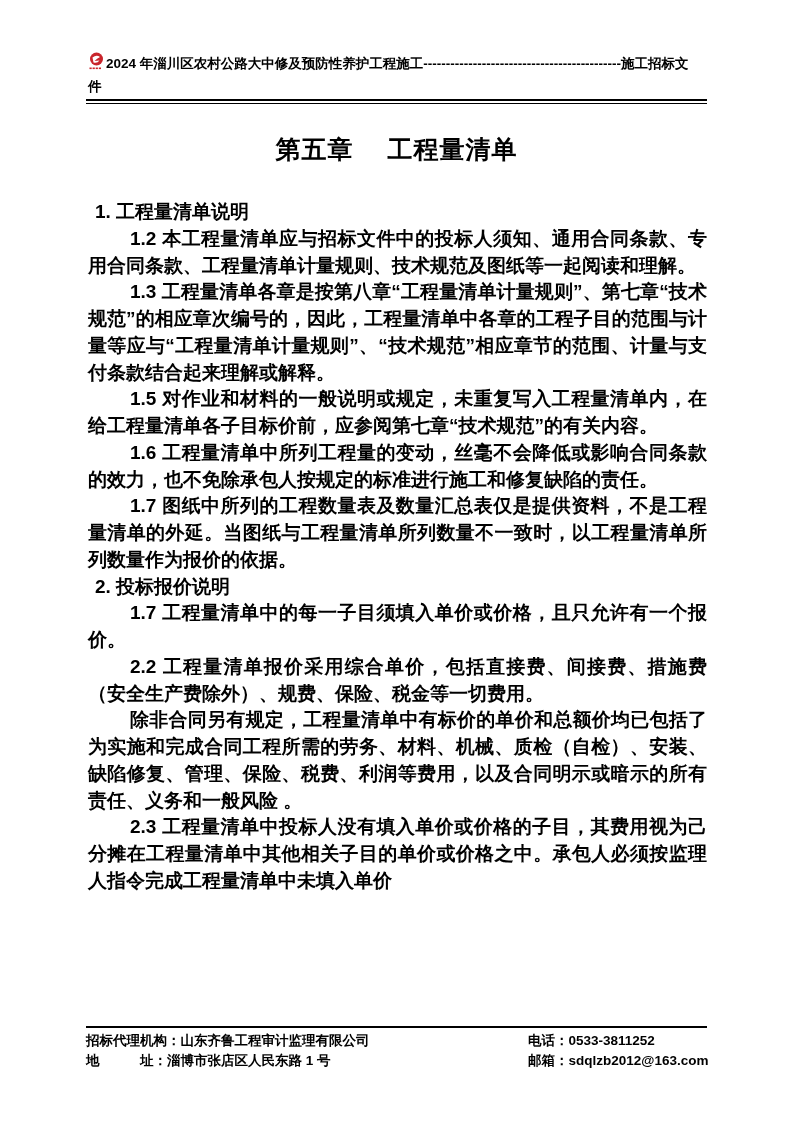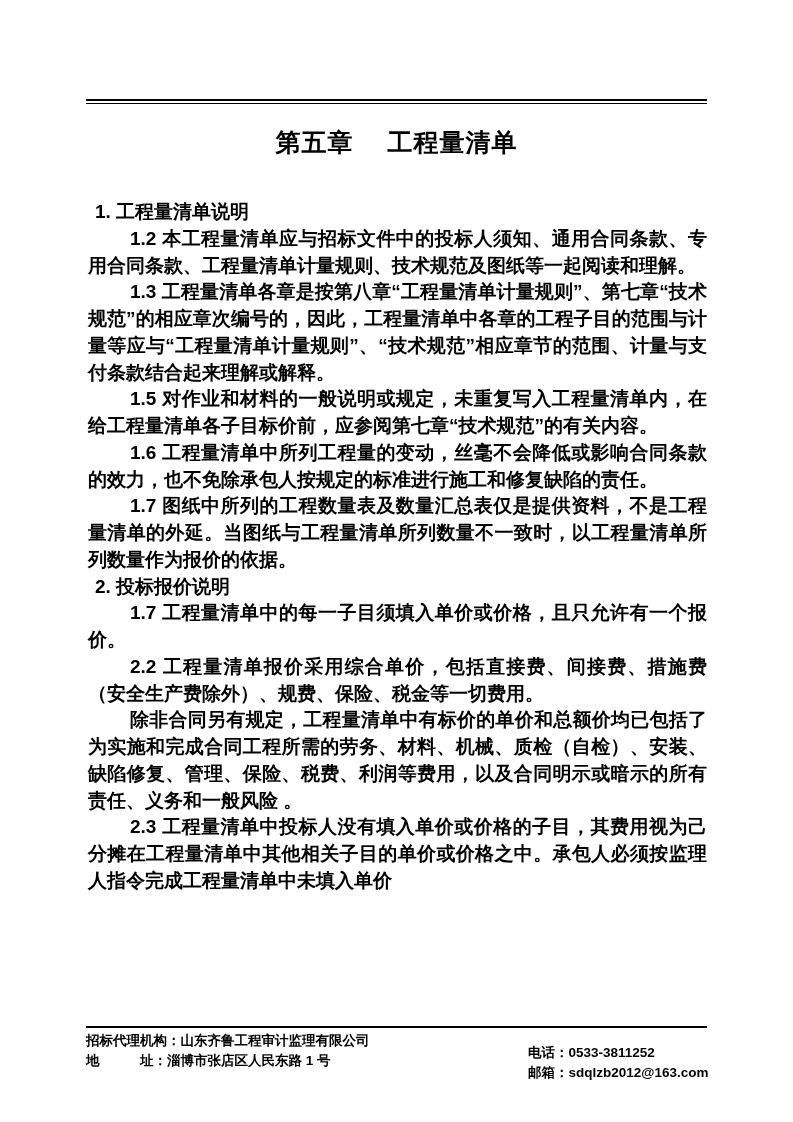--- a/index.html
+++ b/index.html
@@ -20,46 +20,59 @@
   }
   .header .logo{
     display:inline-block;vertical-align:-3px;margin-right:1px;
   }
   .header-rule{
     position:absolute;left:86px;top:99px;width:621px;height:2px;
     border-top:2px solid #000;border-bottom:1px solid #000;
   }
   
   .doc-title{
-    position:absolute;left:0;top:126px;width:100%;
+    position:absolute;left:0;top:133px;width:100%;
     text-align:center;font-size:25px;font-weight:bold;letter-spacing:1px;
   }
   
   .body{
     position:absolute;left:88px;top:199px;width:619px;
     font-size:19px;font-weight:bold;line-height:26.75px;
     text-align:justify;
   }
   .body .h{margin:0 0 0 7px;text-align:left;}
   .body .p{margin:0;text-indent:42px;}
   
   .footer{
     position:absolute;left:86px;top:1026px;width:621px;
     border-top:2.5px solid #000;
     padding-top:3px;
     font-size:13.5px;font-weight:bold;line-height:20px;
   }
   .footer .row{position:relative;white-space:nowrap;}
-  .footer .right{position:absolute;left:442px;top:12px;}
+  .footer .right{position:absolute;left:442px;top:0;}
 </style>
 </head>
 <body>
 
 <div class="page">
 
+  <div class="header">
+    <span class="logo">
+      <svg width="17" height="19" viewBox="0 0 17 19">
+        <circle cx="8.5" cy="7" r="6.5" fill="#c9252c"></circle>
+        <path d="M4.5 5.5 Q8.5 2.5 12 5 Q9 6.5 6.5 9 L11.5 8.5 Q9.5 11.5 5.5 10.5 Z" fill="#ffffff"></path>
+        <rect x="1.5" y="15.5" width="2.2" height="1.6" fill="#c9252c"></rect>
+        <rect x="4.6" y="15.5" width="2.2" height="1.6" fill="#c9252c"></rect>
+        <rect x="7.7" y="15.5" width="2.2" height="1.6" fill="#c9252c"></rect>
+        <rect x="10.8" y="15.5" width="2.2" height="1.6" fill="#c9252c"></rect>
+      </svg>
+    </span><span>2024 年淄川区农村公路大中修及预防性养护工程施工--------------------------------------------施工招标文</span><br>
+    <span>件</span>
+  </div>
   <div class="header-rule"></div>
 
   <div class="doc-title">第五章　 工程量清单</div>
 
   <div class="body">
     <p class="h">1. 工程量清单说明</p>
     <p class="p">1.2 本工程量清单应与招标文件中的投标人须知、通用合同条款、专用合同条款、工程量清单计量规则、技术规范及图纸等一起阅读和理解。</p>
     <p class="p">1.3 工程量清单各章是按第八章“工程量清单计量规则”、第七章“技术规范”的相应章次编号的，因此，工程量清单中各章的工程子目的范围与计量等应与“工程量清单计量规则”、“技术规范”相应章节的范围、计量与支付条款结合起来理解或解释。</p>
     <p class="p">1.5 对作业和材料的一般说明或规定，未重复写入工程量清单内，在给工程量清单各子目标价前，应参阅第七章“技术规范”的有关内容。</p>
     <p class="p">1.6 工程量清单中所列工程量的变动，丝毫不会降低或影响合同条款的效力，也不免除承包人按规定的标准进行施工和修复缺陷的责任。</p>

